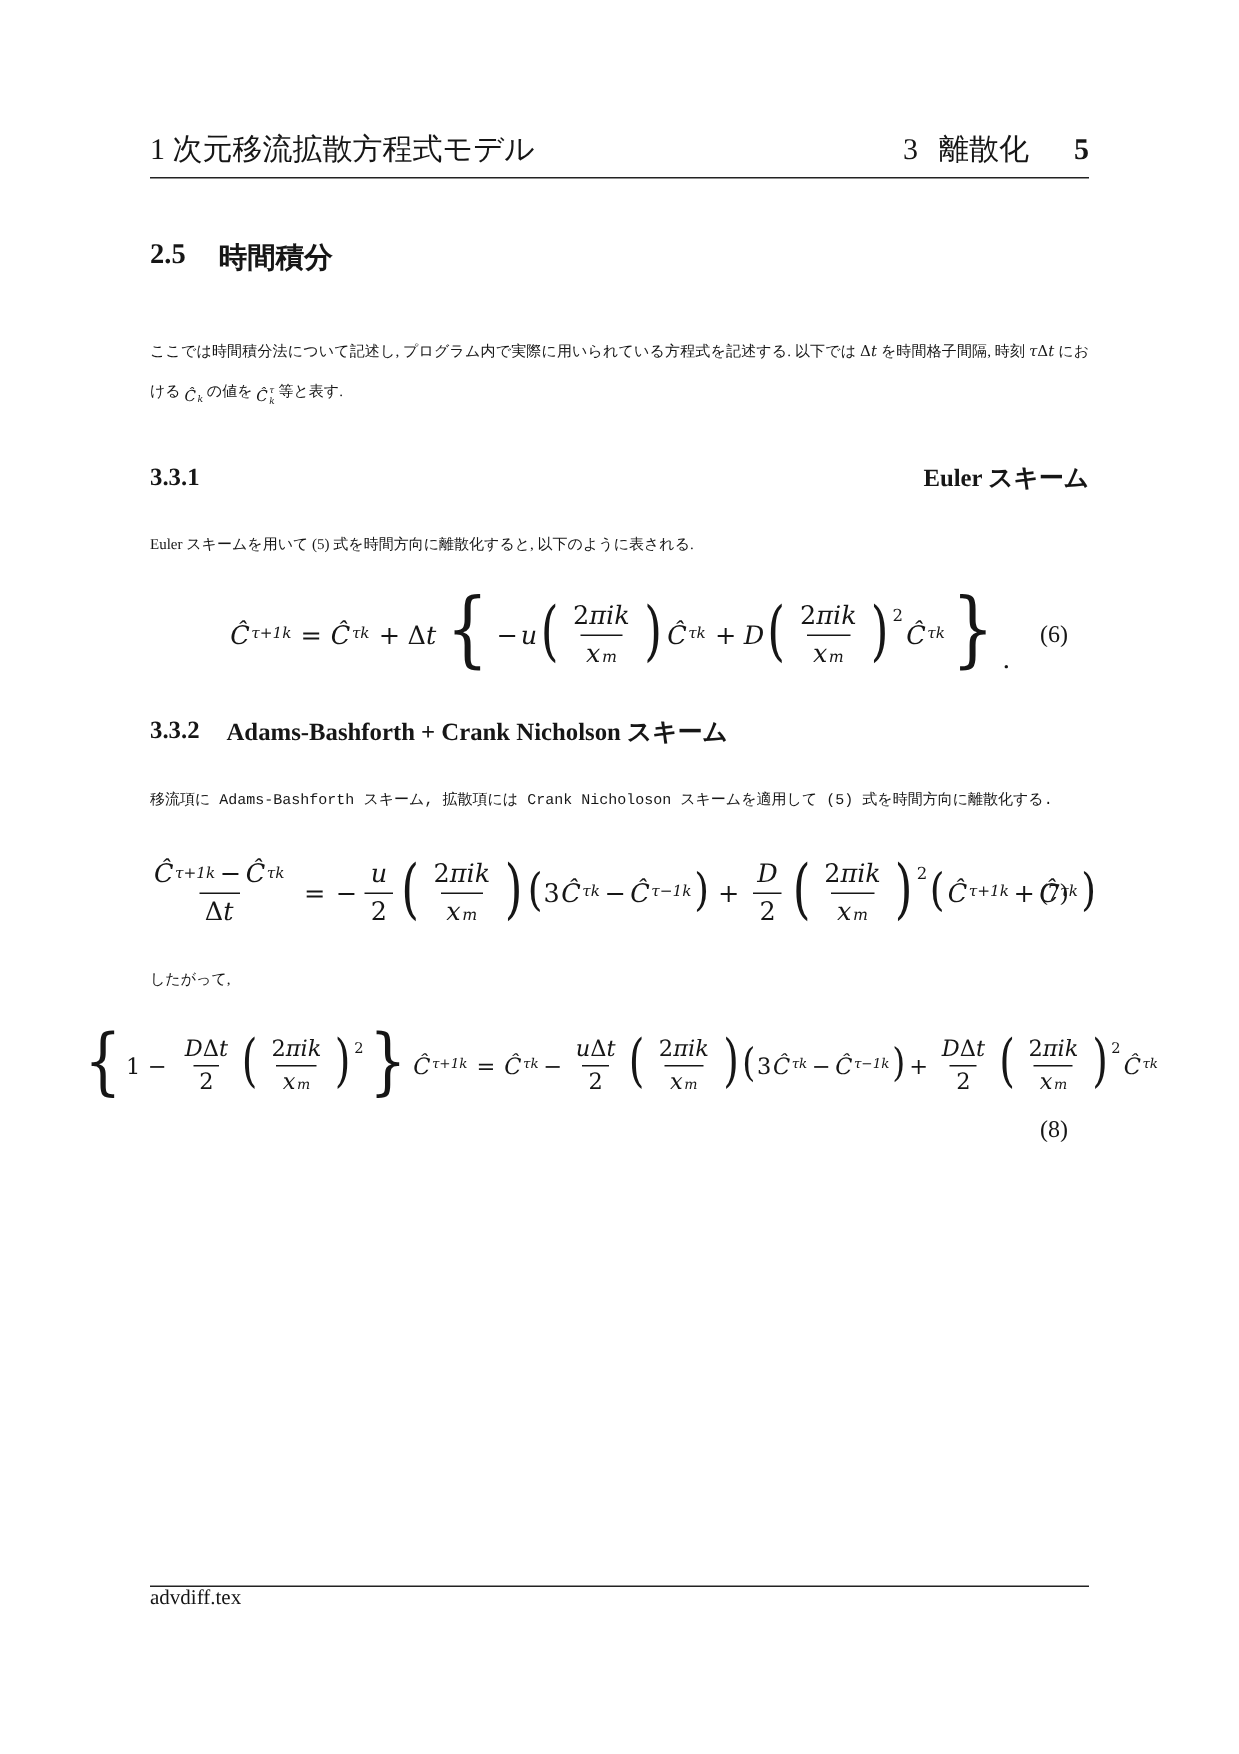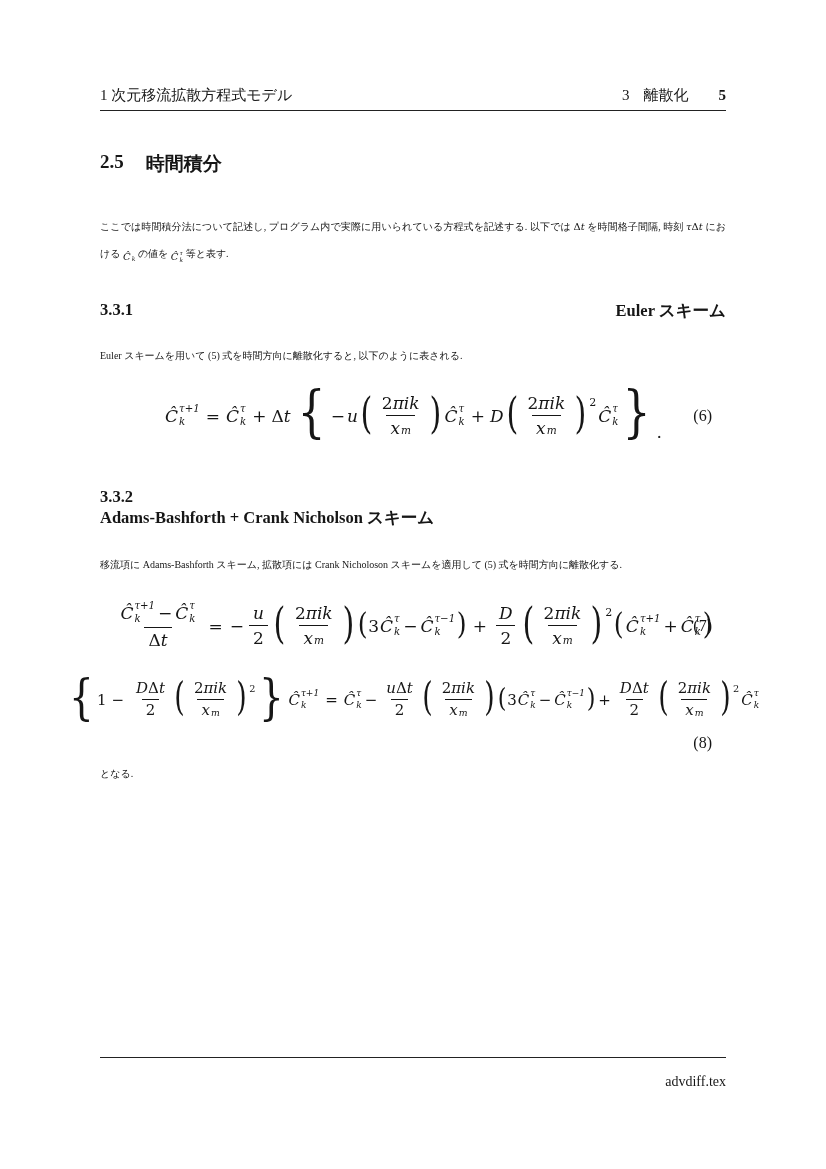--- a/index.html
+++ b/index.html
@@ -7,43 +7,43 @@
     position:relative; width:826px; height:1169px; background:#ffffff;
     color:#161616; font-family:"Liberation Serif","DejaVu Serif",serif;
     overflow:hidden;
   }
   .content { position:absolute; left:100px; right:100px; top:0; }
 
   
   .header {
     display:flex; justify-content:space-between; align-items:baseline;
     padding-top:86px; padding-bottom:5px; border-bottom:1.5px solid #222;
-    font-size:15px;
+    font-size:20px;
   }
   .header-right { display:flex; align-items:baseline; }
   .header-secno { margin-right:14px; }
   .header-pageno { margin-left:30px; font-weight:bold; }
 
   .footer {
     position:absolute; left:100px; right:100px; top:1057px;
-    border-top:1.5px solid #222; padding-top:16px;
-    display:flex; justify-content:flex-end; font-size:14px;
+    border-top:1.5px solid #222; padding-top:0;
+    display:flex; justify-content:space-between; font-size:14px;
   }
 
   
   .sec-title { margin-top:40px; font-size:19px; font-weight:bold; display:flex; }
   .sec-title .num { margin-right:22px; }
   .subsec { font-size:16.5px; font-weight:bold; display:flex; }
   .subsec .num { margin-right:18px; }
   .subsec-331 { margin-top:30px;justify-content:space-between; }
-  .subsec-332 { margin-top:40px;flex-direction:column; }
+  .subsec-332 { margin-top:22px; }
   .para { font-size:10px; line-height:27px; text-align:justify; }
   .para-intro { margin-top:36px; }
   .para-331 { margin-top:20px; }
-  .para-332 { margin-top:22px; }
+  .para-332 { margin-top:22px;font-family:Liberation Mono, monospace; }
   .para-follow { margin-top:14px; }
   .para-result { margin-top:8px; }
 
   
   .imath { font-family:"DejaVu Serif",serif; font-style:italic; }
   .rm { font-style:normal; }
   .iatom { display:inline-flex; align-items:center; vertical-align:-0.25em; }
   .isub { font-size:0.62em; font-style:italic; font-family:"DejaVu Serif",serif;
           position:relative; top:0.4em; margin-left:1px; }
   .iss { display:inline-flex; flex-direction:column; align-items:flex-start;
@@ -60,21 +60,21 @@
   .eq-8 { margin-top:12px; min-height:64px; font-size:15px; }
   .eqnum { position:absolute; right:14px; top:50%; transform:translateY(-50%);
            font-family:"Liberation Serif",serif; font-style:normal; font-size:16px; }
   .eqnum-below { display:flex; justify-content:flex-end; padding-right:14px;
                  font-size:16px; margin-top:2px; }
 
   .it { font-style:italic; }
   .op { margin:0 5px; }
   .opt { margin:0 2px; }
   .atom { display:inline-flex; align-items:center; margin:0 1px; }
-  .ss { display:inline-flex; flex-direction:column; align-items:flex-start;
+  .ss { display:inline-flex; align-items:flex-start;
         font-size:0.6em; line-height:1.25; margin-left:1px; }
   .frac { display:inline-flex; flex-direction:column; align-items:center; margin:0 3px; }
   .frac .num, .frac .den { display:flex; align-items:center; justify-content:center;
         padding:1px 4px; line-height:1.3; }
   .frac .den { border-top:1px solid currentColor; }
   .sub { font-size:0.62em; font-style:italic; position:relative; top:0.3em; margin-left:1px; }
 
   .bigd { display:inline-block; line-height:1; position:relative; top:-0.05em;
           font-weight:normal; }
   .big0 { font-size:1.75em; transform:scaleX(0.85); }  
@@ -295,20 +295,21 @@
           <span class="it">Ĉ</span>
           <span class="ss">
             <span class="it">τ</span>
             <span class="it">k</span>
           </span>
         </span>
       <span class="bigd big0">)</span>
       <span class="eqnum">(7)</span>
     </div>
 
+    <div class="para para-follow">したがって,</div>
 
     <div class="eq eq-8">
       <span class="bigd big2">{</span>
       <span>1</span>
       <span class="op">−</span>
       <span class="frac">
           <span class="num">
             <span class="it">D</span>
             <span>Δ</span>
             <span class="it">t</span>
@@ -414,19 +415,18 @@
       <span class="atom">
           <span class="it">Ĉ</span>
           <span class="ss">
             <span class="it">τ</span>
             <span class="it">k</span>
           </span>
         </span>
     </div>
     <div class="eqnum-below">(8)</div>
 
-    <div class="para para-result">となる.</div>
   </div>
 
   <div class="footer">
     <span>advdiff.tex</span>
   </div>
 </div>
 
 </body></html>

